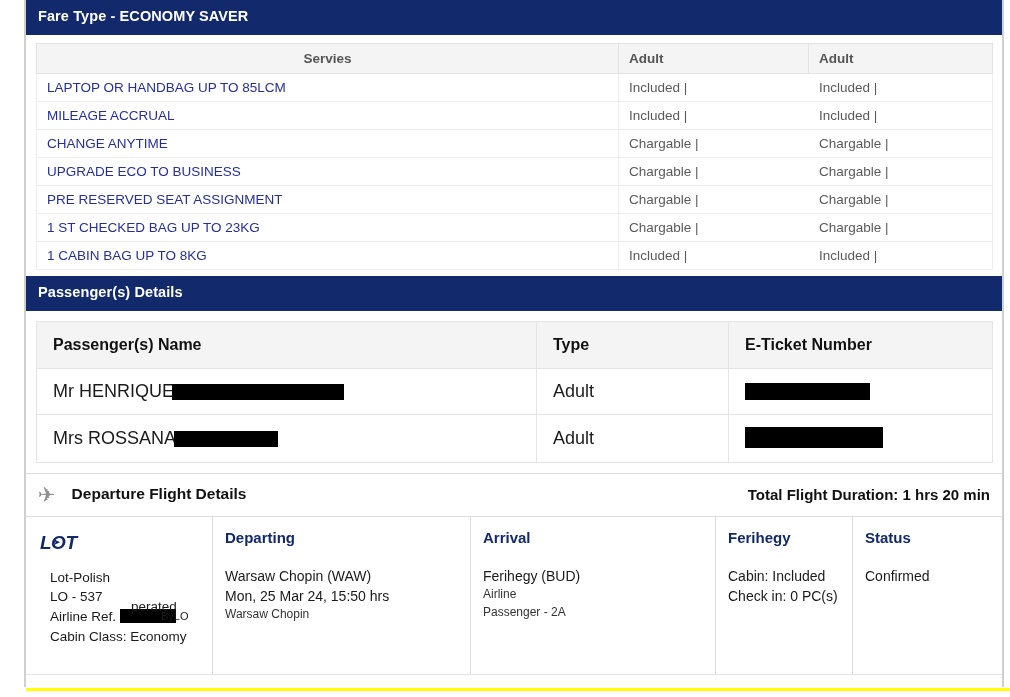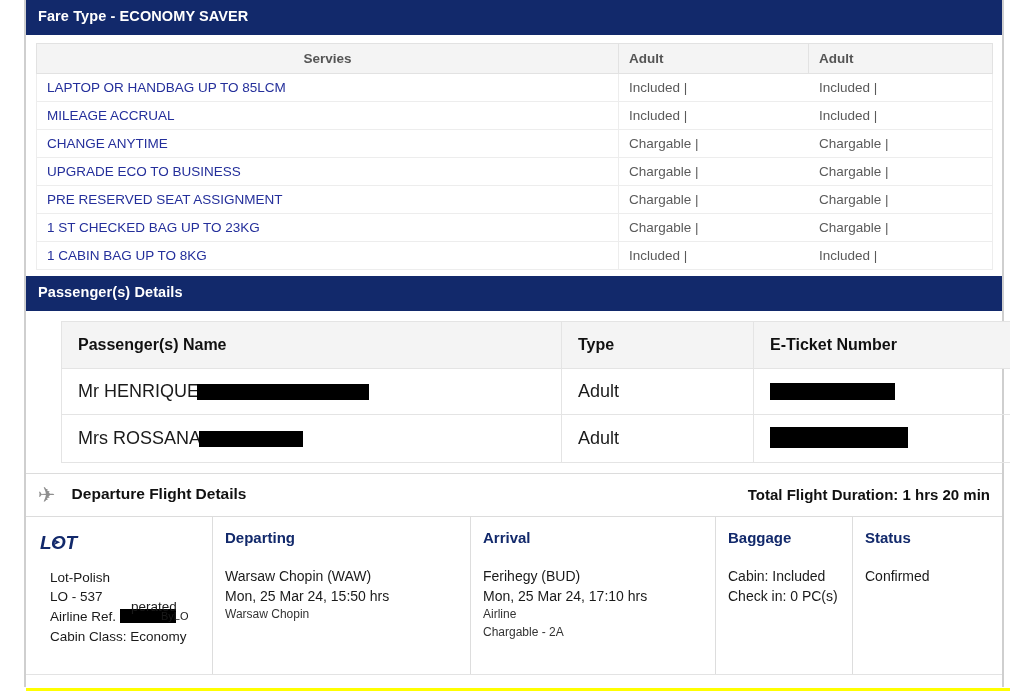--- a/index.html
+++ b/index.html
@@ -75,21 +75,21 @@
   table.svc td.svc-name {
     color: #242f9b;
     border-right: 1px solid #ededed;
   }
   table.svc td.svc-val { color: #5a5a5a; }
   table.svc td.svc-val.first { border-right: 1px solid #ffffff; }
   table.svc tr td:first-child { border-left: 1px solid #ededed; }
   table.svc tr td:last-child { border-right: 1px solid #ededed; }
 
   
-  .pax-wrap { padding: 10px 25px 10px 10px; margin-left: 25px; }
+  .pax-wrap { padding: 10px 25px 10px 10px; }
   table.pax {
     width: 100%;
     border-collapse: collapse;
     table-layout: fixed;
     border: 1px solid #e4e4e4;
   }
   table.pax th {
     background: #f4f4f4;
     border: 1px solid #e4e4e4;
     color: #111111;
@@ -354,27 +354,26 @@
       <div class="fcol col-depart">
         <div class="col-head">Departing</div>
         <div class="fline big">Warsaw Chopin (WAW)</div>
         <div class="fline big">Mon, 25 Mar 24, 15:50 hrs</div>
         <div class="fline sub">Warsaw Chopin</div>
       </div>
 
       <div class="fcol col-arrive">
         <div class="col-head">Arrival</div>
         <div class="fline big">Ferihegy (BUD)</div>
-        <div class="fline big">Mon, 25 Mar 24, 17:10 hrs</div>
         <div class="fline sub">Airline</div>
-        <div class="fline sub">Chargable - 2A</div>
+        <div class="fline sub">Passenger - 2A</div>
       </div>
 
       <div class="fcol col-baggage">
-        <div class="col-head">Baggage</div>
+        <div class="col-head">Ferihegy</div>
         <div class="fline big">Cabin: Included</div>
         <div class="fline big">Check in: 0 PC(s)</div>
       </div>
 
       <div class="fcol col-status">
         <div class="col-head">Status</div>
         <div class="fline big">Confirmed</div>
       </div>
 
     </div>

